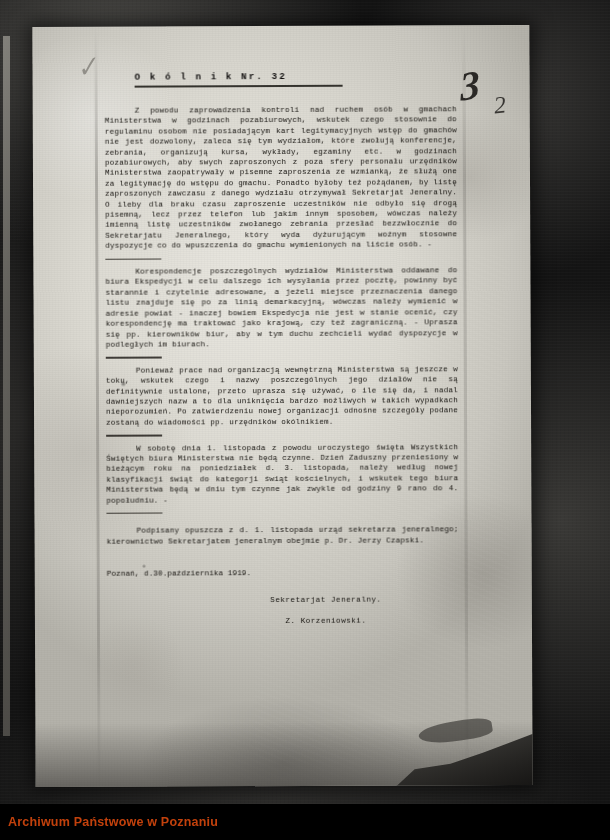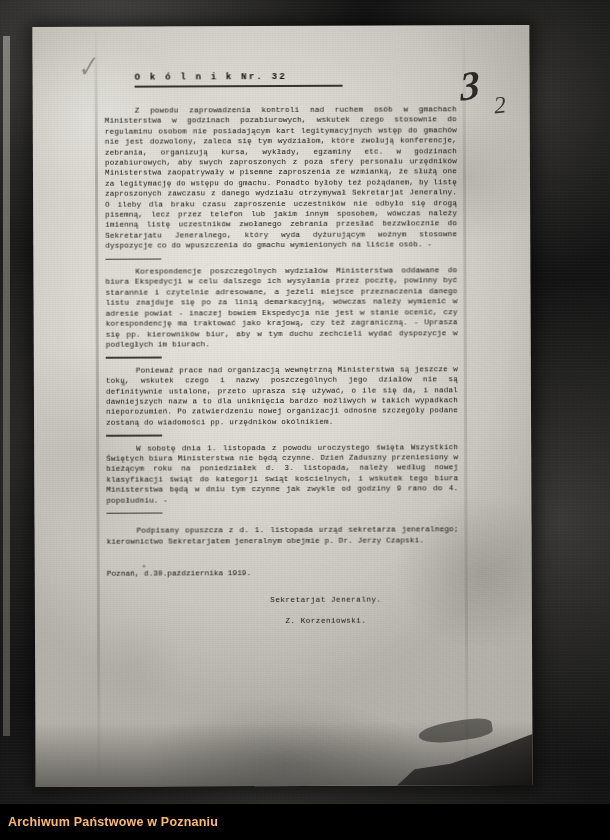--- a/index.html
+++ b/index.html
@@ -206,21 +206,21 @@
 
   
   .archive-bar {
     position: absolute;
     left: 0; right: 0; bottom: 0;
     height: 36px;
     background: #000;
     display: flex; align-items: center;
   }
   .archive-bar span {
-    color: #fdba74;
+    color: #c2410c;
     font-family: "Liberation Sans", sans-serif;
     font-size: 12.5px;
     font-weight: bold;
     letter-spacing: .2px;
     padding-left: 8px;
   }
 </style>
 </head>
 <body>
 

